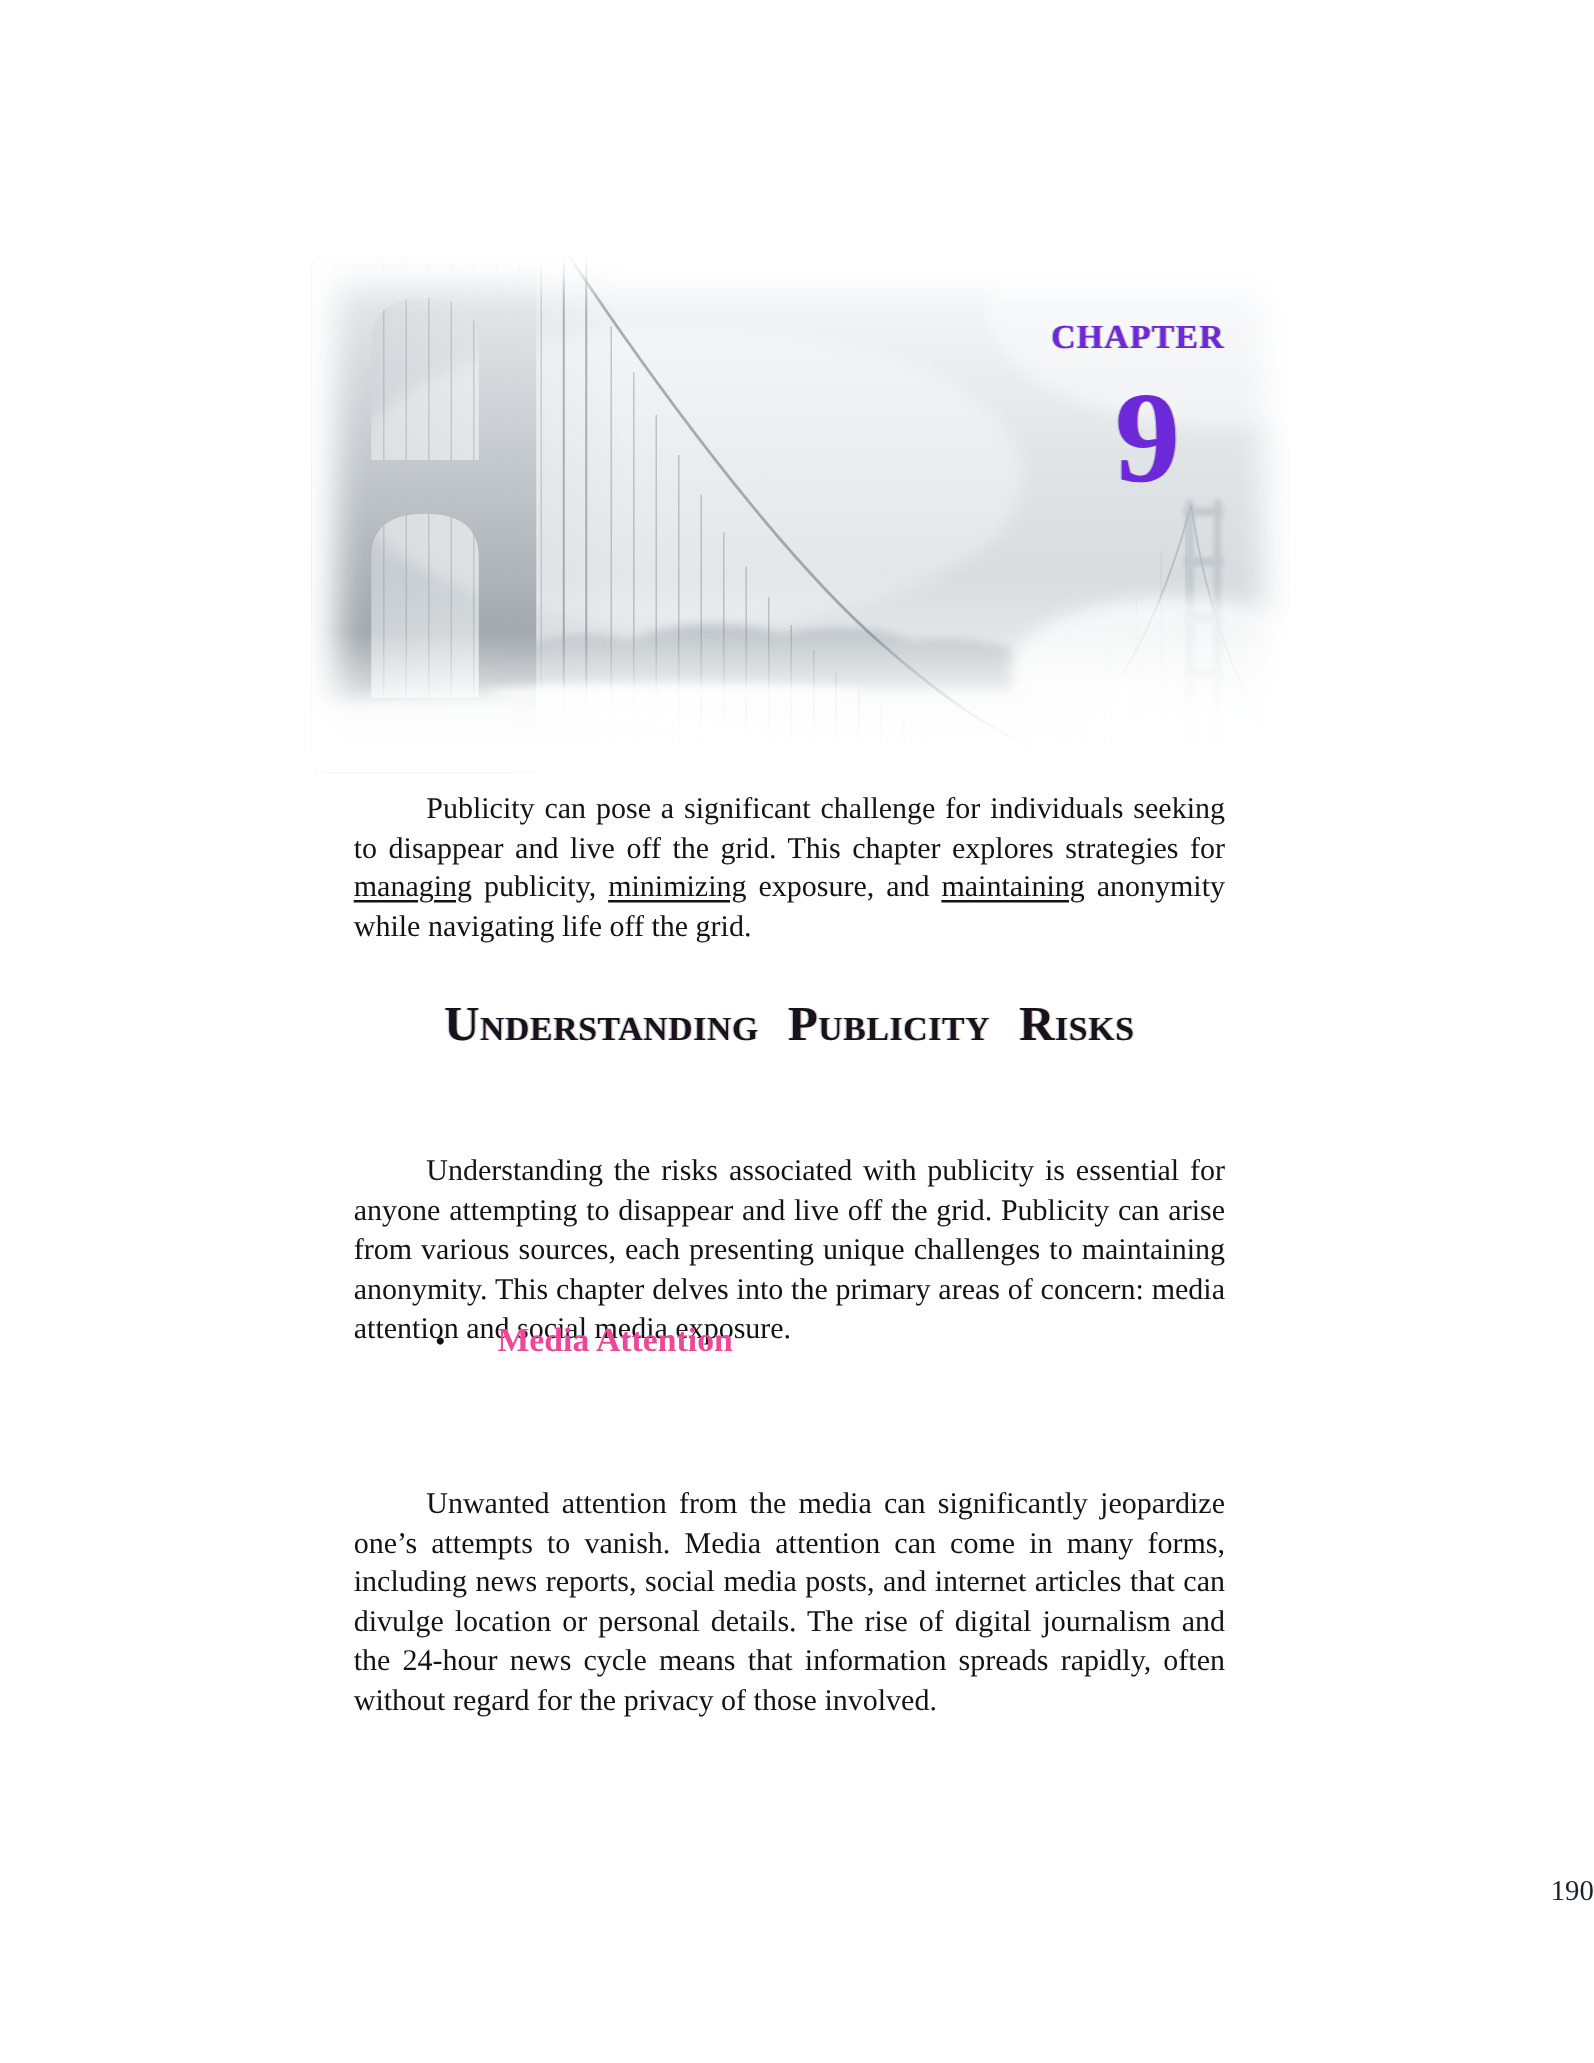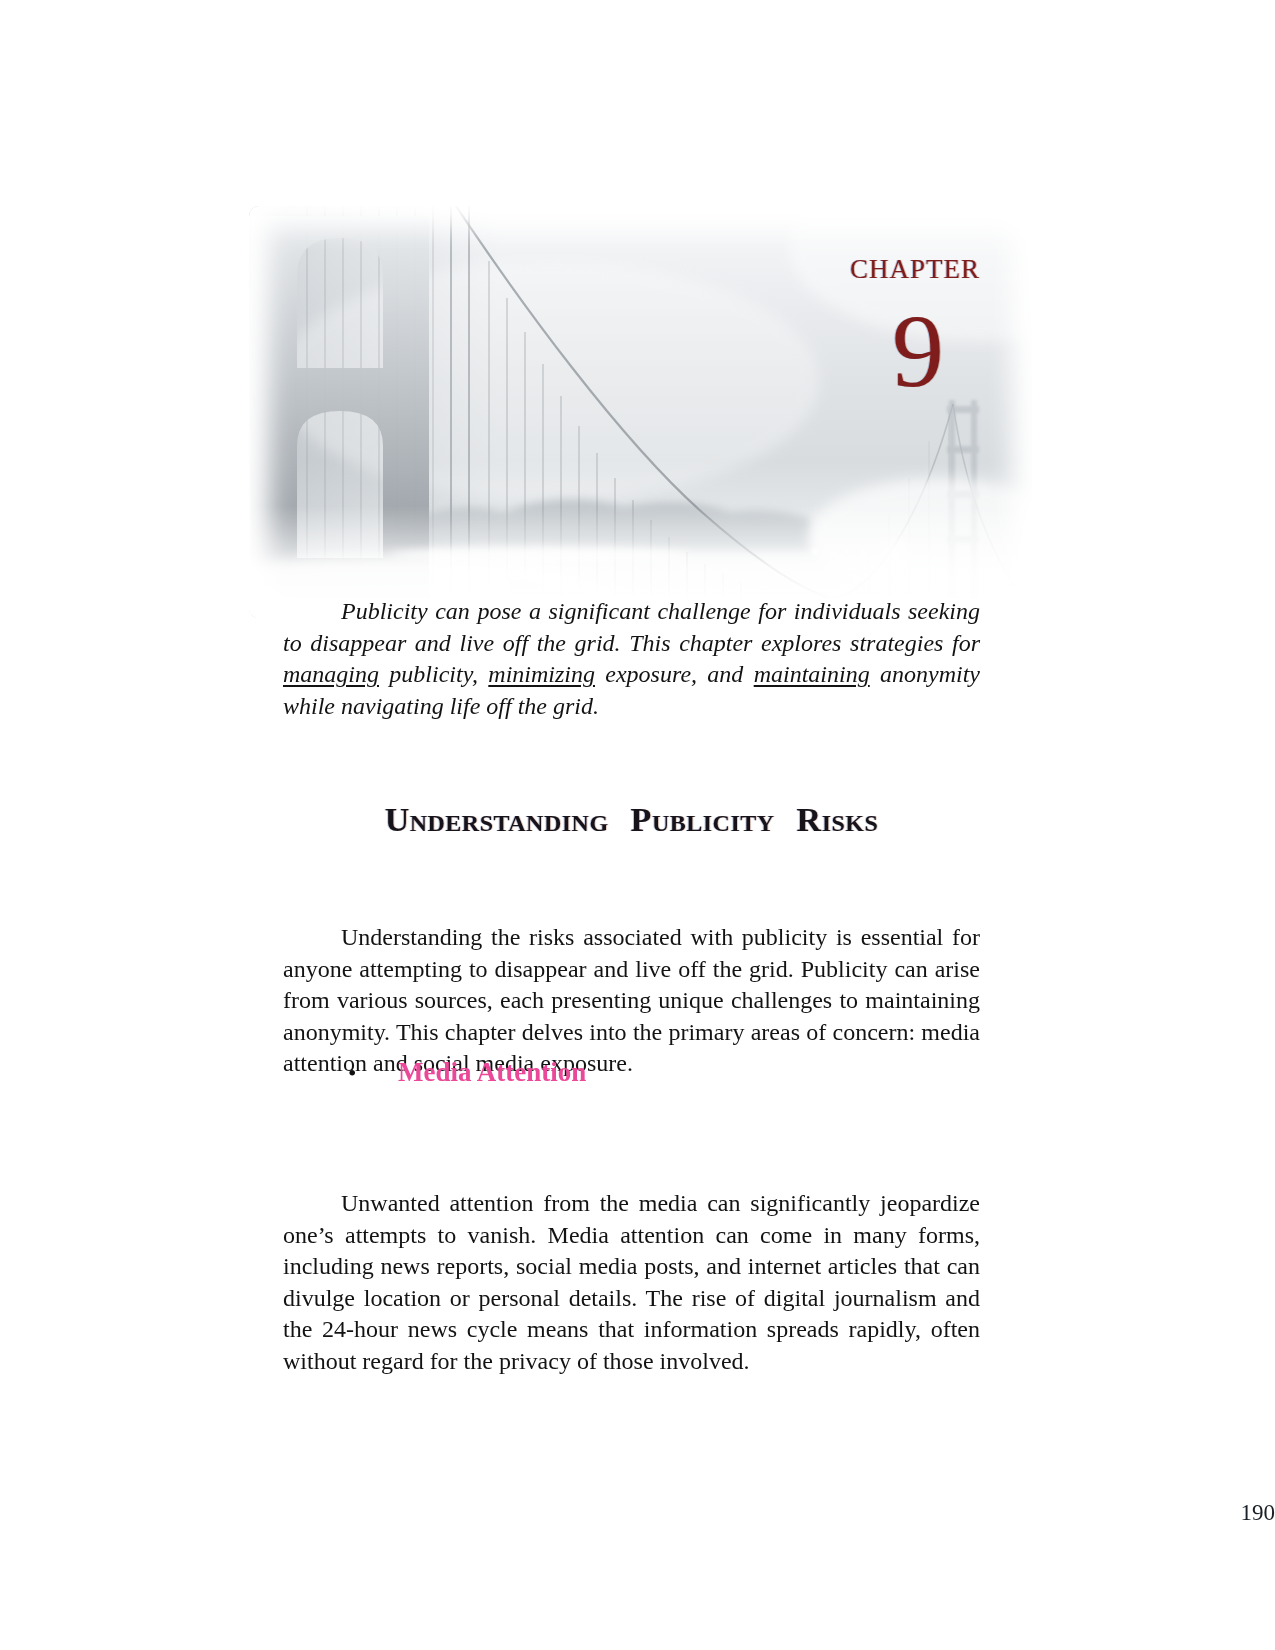--- a/index.html
+++ b/index.html
@@ -19,41 +19,41 @@
     margin:0; border-radius:10px; overflow:hidden;
   }
   .hero svg { position:absolute; inset:0; width:100%; height:100%; }
   .hero::after {
     content:""; position:absolute; inset:0; pointer-events:none;
     box-shadow: inset 0 0 26px 20px #ffffff;
     border-radius:10px;
   }
   .hero-text {
     position:absolute; top:0; right:52px; text-align:right;
-    color:#7f1d1d; font-weight:normal;
+    color:#6d28d9; font-weight:bold;
     text-shadow: 1px 0 0 rgba(150,60,25,0.30), -1px 0 0 rgba(35,60,140,0.28);
   }
   .chapter-label { margin-top:50px; font-size:27px; line-height:1; letter-spacing:1px; }
   .chapter-number { margin-top:16px; margin-right:36px; font-size:104px; line-height:1; }
   .chapter-title  { margin-top:14px; font-size:40px; line-height:1; letter-spacing:0.5px; }
 
   
   .block { position:absolute; left:283px; width:697px; margin:0; }
   p.body {
     font-size:24px; line-height:31.6px; margin:0;
     text-align:justify; color:#131313;
   }
   .indent { text-indent:58px; }
   .u { text-decoration:underline; text-decoration-thickness:2px; text-underline-offset:3px; }
 
-  #intro-para { top:596px;font-style:italic; }
+  #intro-para { top:632px; }
 
   h2.section-heading {
     top:799px; text-align:center; white-space:nowrap;
-    font-size:34px; line-height:42px; font-weight:bold;
+    font-size:39px; line-height:42px; font-weight:bold;
     font-variant:small-caps; word-spacing:13px; letter-spacing:0.5px;
     color:#17131a; margin:0;
     text-shadow: 1px 0 0 rgba(150,60,25,0.25), -1px 0 0 rgba(35,60,140,0.25);
   }
 
   #risks-para { top:922px; }
 
   .bullet-row { top:1057px; padding-left:65px; font-size:24px; }
   .bullet-dot { display:inline-block; width:50px; font-size:24px; color:#111; }
   .bullet-label { font-size:27px; font-weight:bold; color:#ec4899; }

